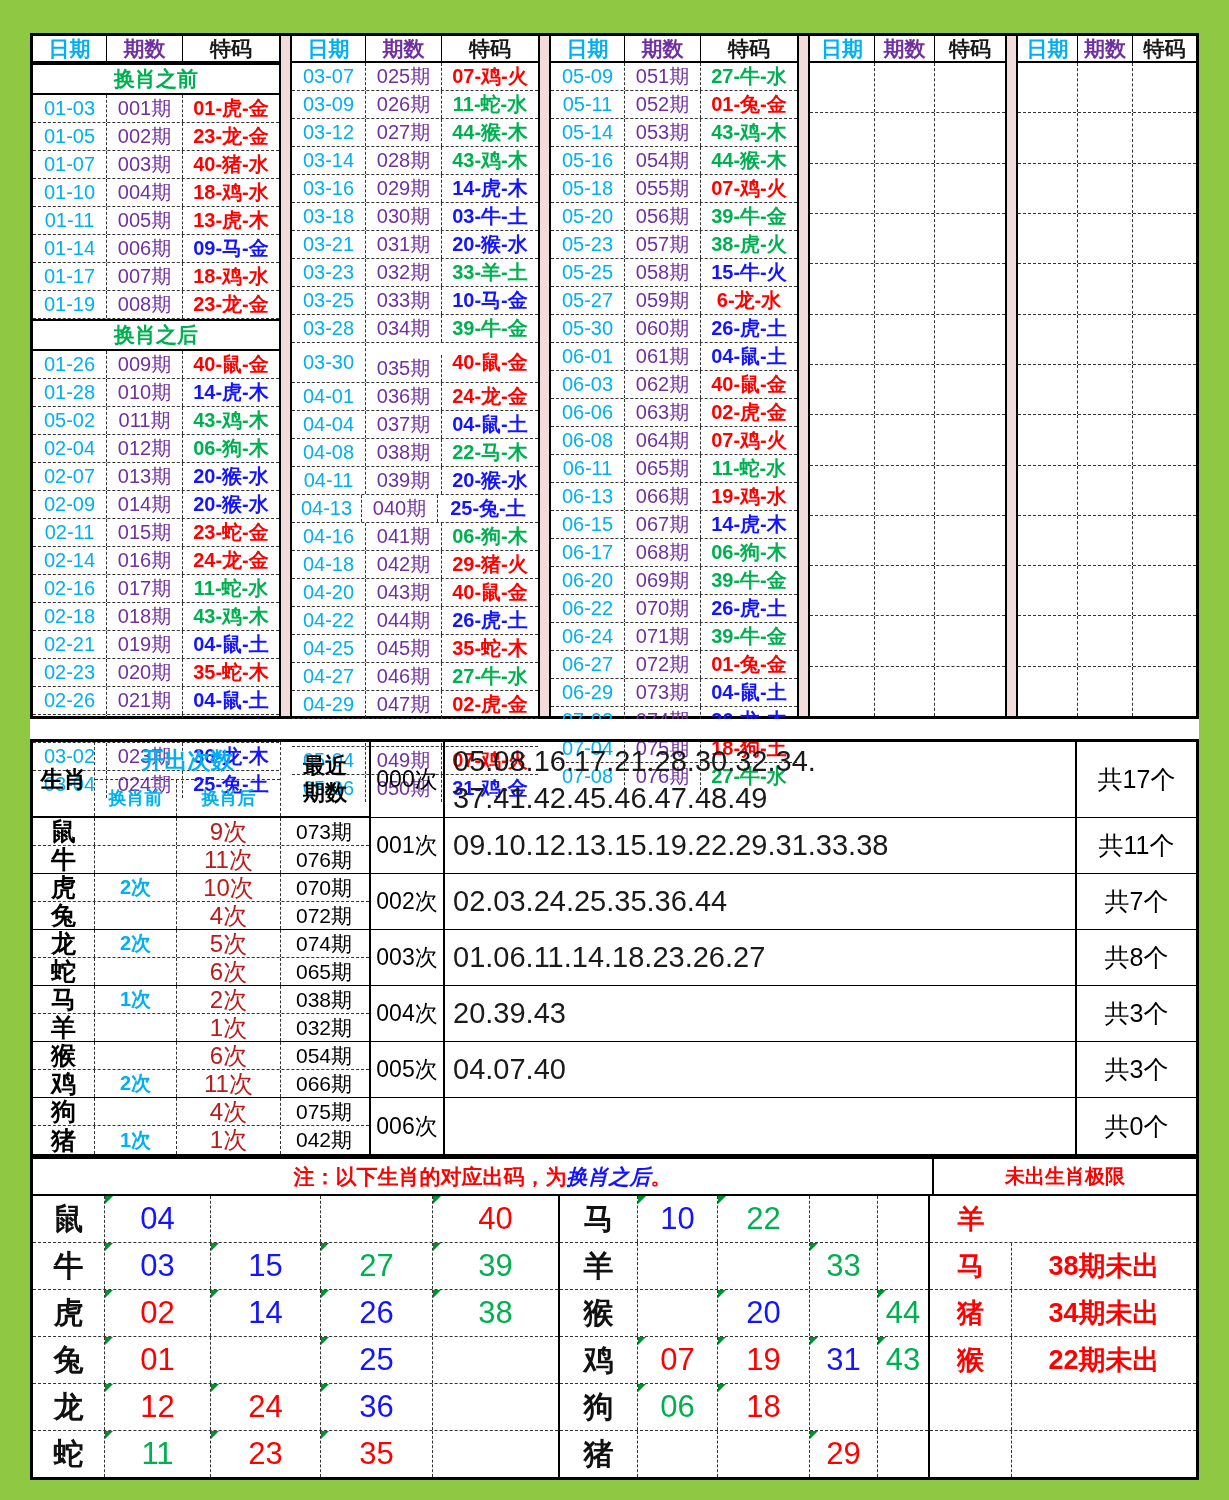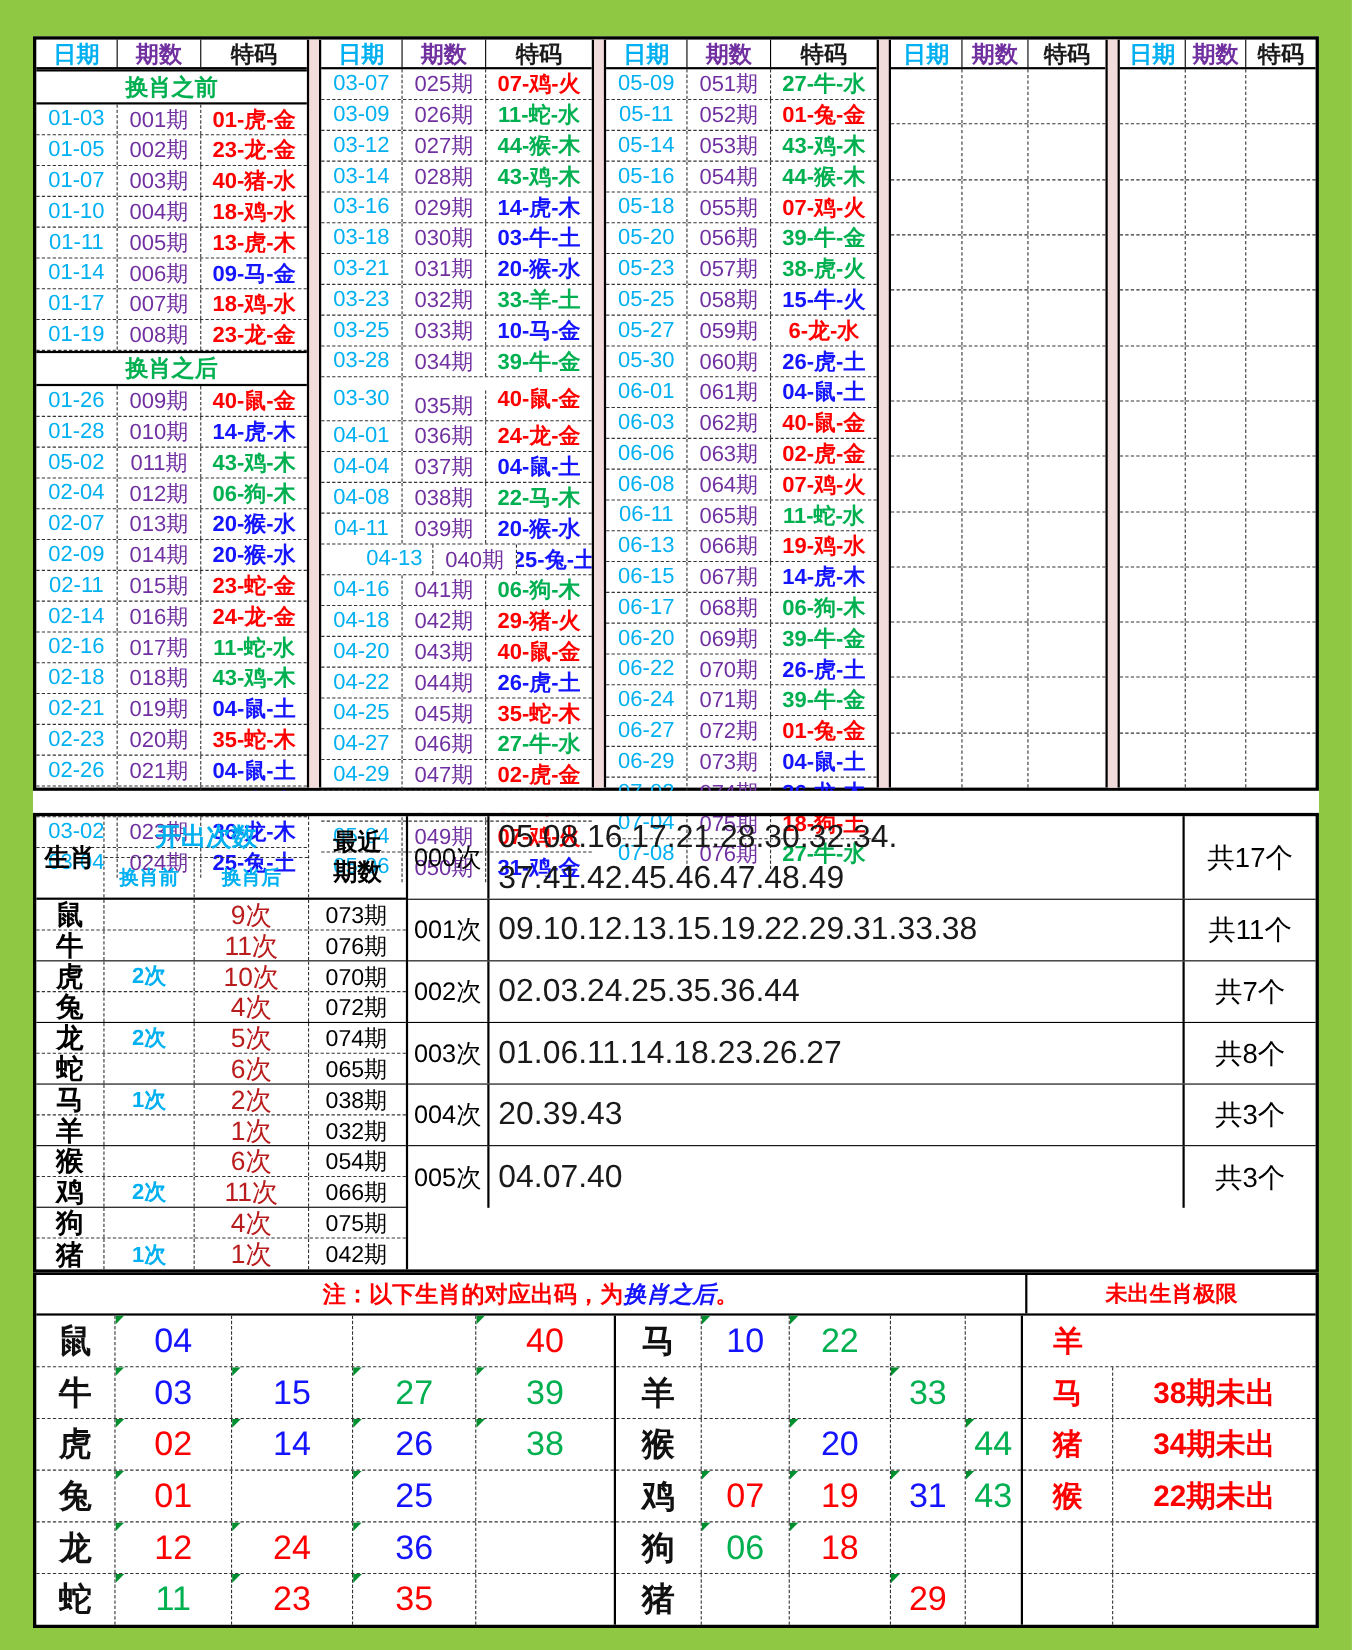--- a/index.html
+++ b/index.html
@@ -297,21 +297,21 @@
               <div class="c c-date" style="width: 74px;">04-08</div>
               <div class="c c-period" style="width: 76px;">038期</div>
               <div class="c c-special" style="flex: 1 1 0%; color: rgb(0, 176, 80);">22-马-木</div>
             </div>
             <div class="tt-row">
               <div class="c c-date" style="width: 74px;">04-11</div>
               <div class="c c-period" style="width: 76px;">039期</div>
               <div class="c c-special" style="flex: 1 1 0%; color: rgb(20, 20, 255);">20-猴-水</div>
             </div>
             <div class="tt-row">
-              <div class="c c-date" style="width: 70px; margin-left: 32px;">04-13</div>
+              <div class="c c-date" style="width: 70px;">04-13</div>
               <div class="c c-period" style="width: 76px;">040期</div>
               <div class="c c-special" style="flex: 1 1 0%; color: rgb(20, 20, 255);">25-兔-土</div>
             </div>
             <div class="tt-row">
               <div class="c c-date" style="width: 74px;">04-16</div>
               <div class="c c-period" style="width: 76px;">041期</div>
               <div class="c c-special" style="flex: 1 1 0%; color: rgb(0, 176, 80);">06-狗-木</div>
             </div>
             <div class="tt-row">
               <div class="c c-date" style="width: 74px;">04-18</div>
@@ -780,20 +780,27 @@
             </div>
             <div class="mr-total">共3个</div>
           </div>
           <div class="mr-row" style="height: 56px;">
             <div class="mr-label">005次</div>
             <div class="mr-nums">
               <div>04.07.40</div>
             </div>
             <div class="mr-total">共3个</div>
           </div>
+          <div class="mr-row" style="height: 56px;">
+            <div class="mr-label">006次</div>
+            <div class="mr-nums">
+              <div></div>
+            </div>
+            <div class="mr-total">共0个</div>
+          </div>
         </div>
     </div>
 
     <div class="bottom">
       <div class="note-row">
         <div class="note"><span>注：以下生肖的对应出码，为</span><span class="note-em">换肖之后</span><span>。</span></div>
         <div class="limit-header">未出生肖极限</div>
       </div>
       <div class="bottom-tables" id="bottomTables">
           <div class="bt bt-left">

